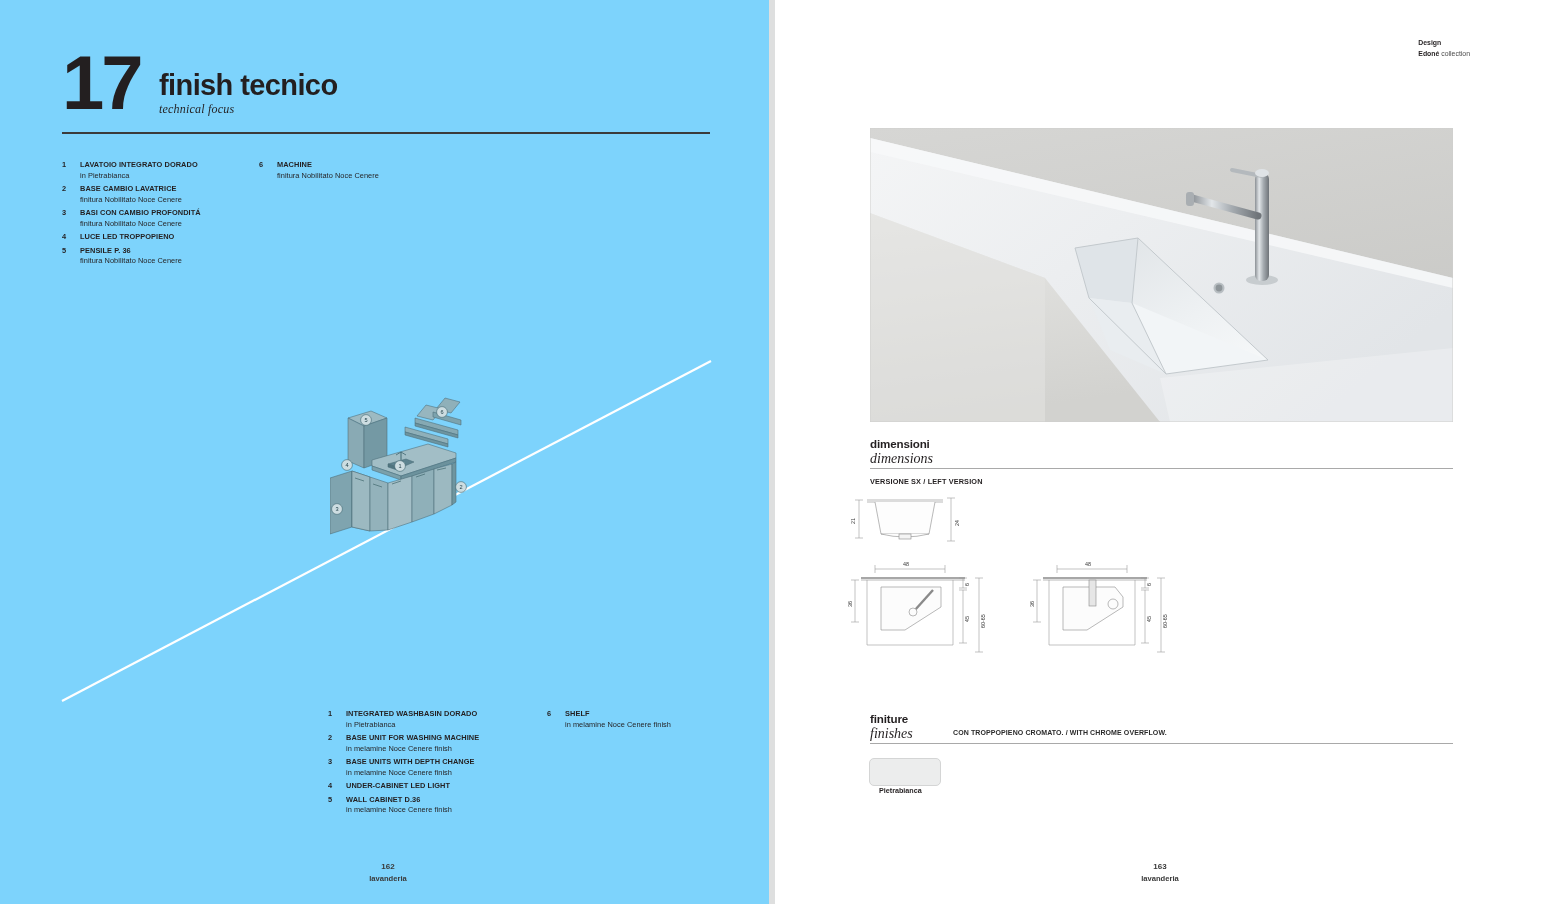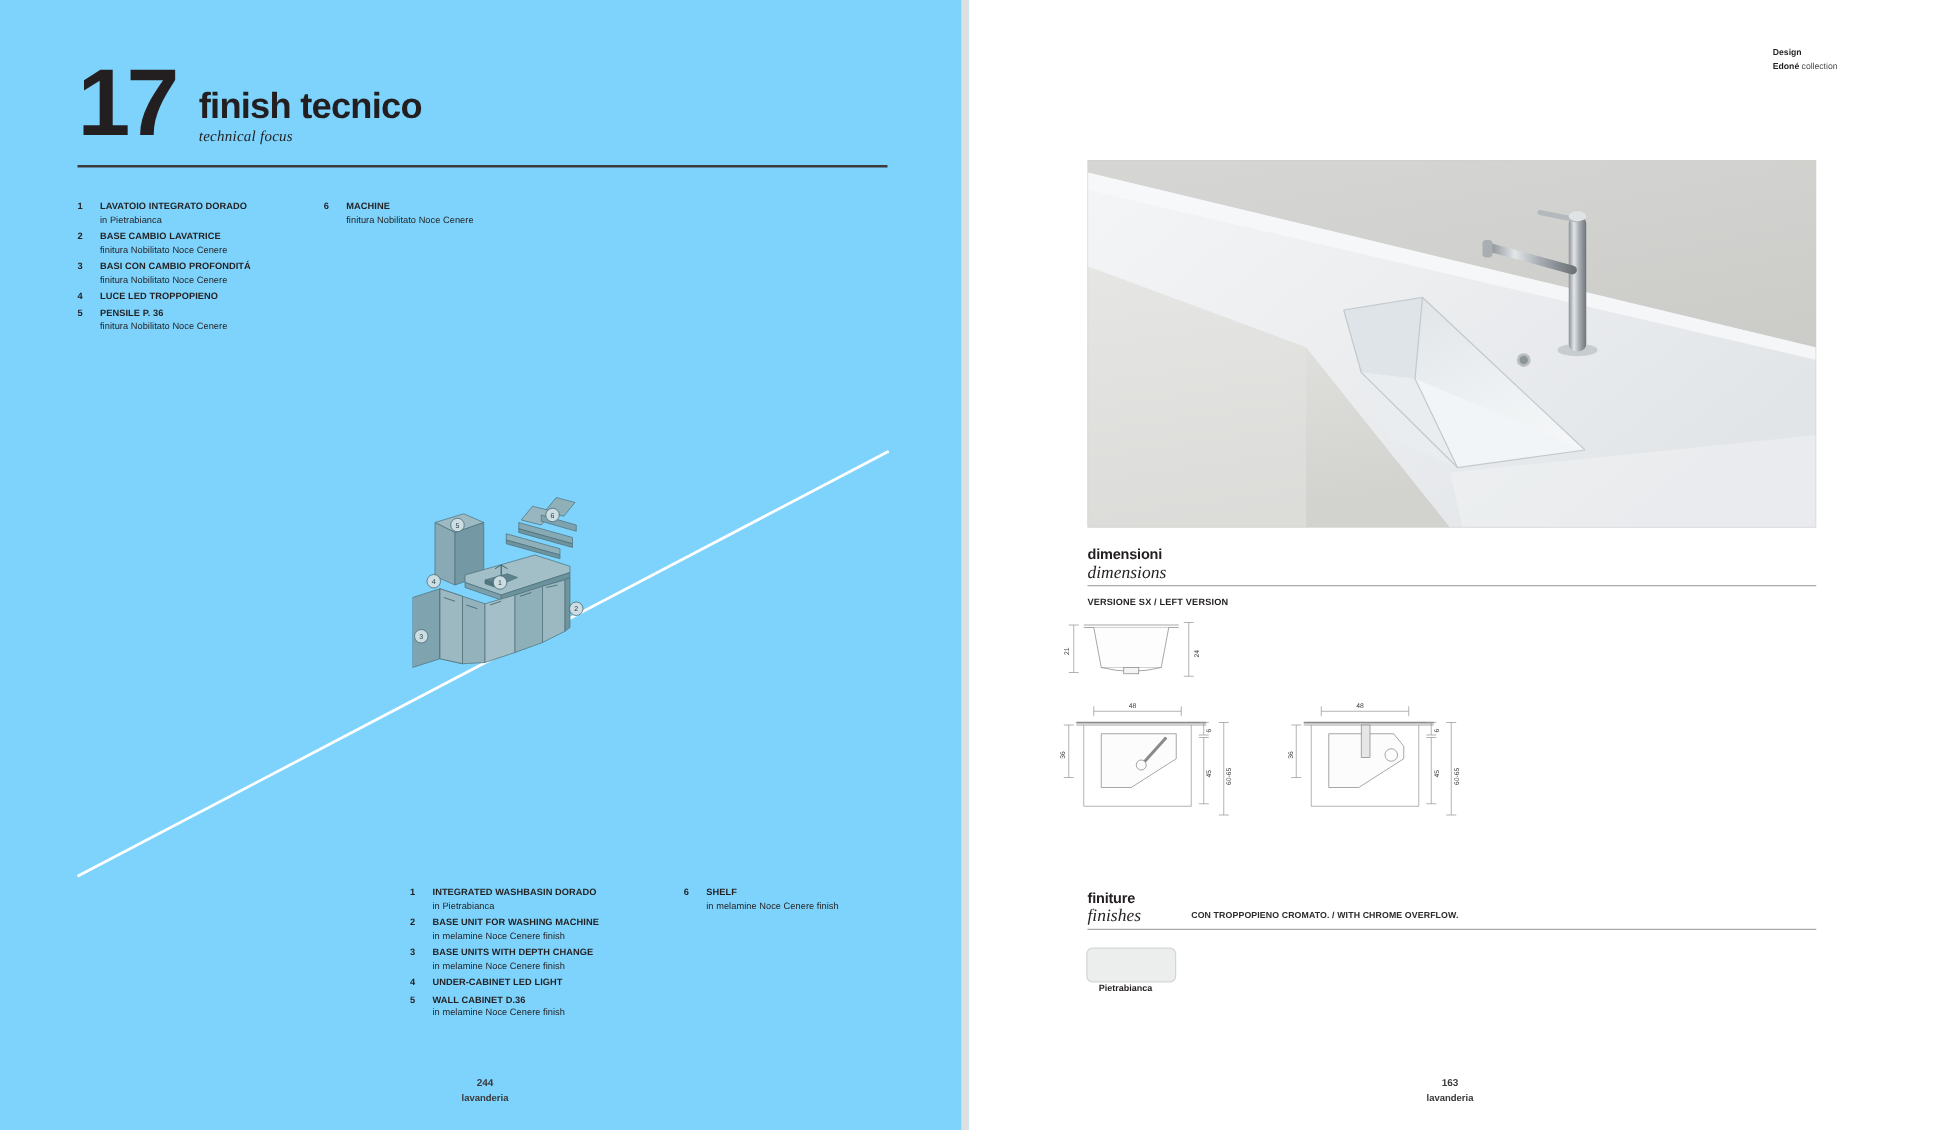--- a/index.html
+++ b/index.html
@@ -636,19 +636,19 @@
 <div class="sec-head fin-head">
   <div class="it">finiture</div>
   <div class="en">finishes</div>
 </div>
 <div class="fin-note">CON TROPPOPIENO CROMATO. / WITH CHROME OVERFLOW.</div>
 <div class="sec-rule fin-rule"></div>
 <div class="swatch"></div>
 <div class="swatch-label">Pietrabianca</div>
 
 <div class="page-footer footer-left">
-  <div class="footer-num">244</div>
+  <div class="footer-num">162</div>
   <div class="footer-sec">lavanderia</div>
 </div>
 <div class="page-footer footer-right">
   <div class="footer-num">163</div>
   <div class="footer-sec">lavanderia</div>
 </div>
 
 </body></html>

